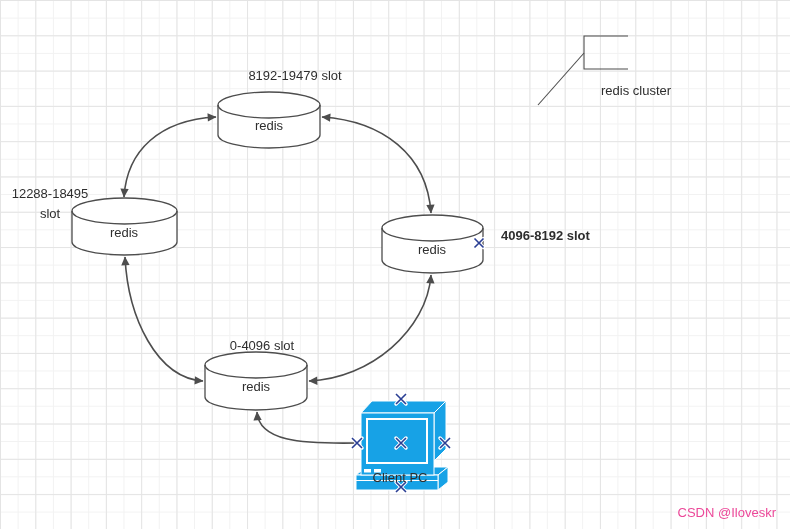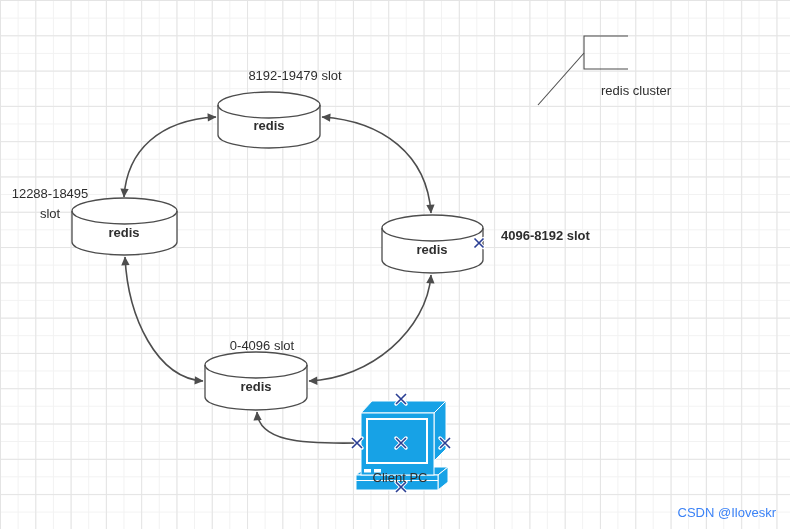--- a/index.html
+++ b/index.html
@@ -14,23 +14,23 @@
       linear-gradient(to bottom,#f2f2f2 1px,transparent 1px);
     background-size:35.3px 35.3px,35.3px 35.3px,17.65px 17.65px,17.65px 17.65px;
   }
   .layer{position:absolute;left:0;top:0;}
   .lbl{
     position:absolute;font-size:13px;color:#2e2e2e;line-height:20px;
     white-space:nowrap;
   }
   .lbl.center{text-align:center;}
   .lbl.wrap{white-space:normal;}
-  .node-label{transform:translate(-50%,-50%);font-weight:bold;}
+  .node-label{transform:translate(-50%,-50%);}
   .watermark{
-    position:absolute;right:14px;top:505px;font-size:13px;color:#3b82f6;
+    position:absolute;right:14px;top:505px;font-size:13px;color:#ec4899;
   }
 </style>
 </head>
 <body>
 
 <svg class="layer" width="790" height="529" viewBox="0 0 790 529">
   <defs>
     <marker id="arrow" viewBox="0 0 10 10" refX="8.5" refY="5" markerWidth="6.5" markerHeight="6.5" orient="auto-start-reverse">
       <path d="M0.5,1 L9,5 L0.5,9 z" fill="#4d4d4d"></path>
     </marker>

